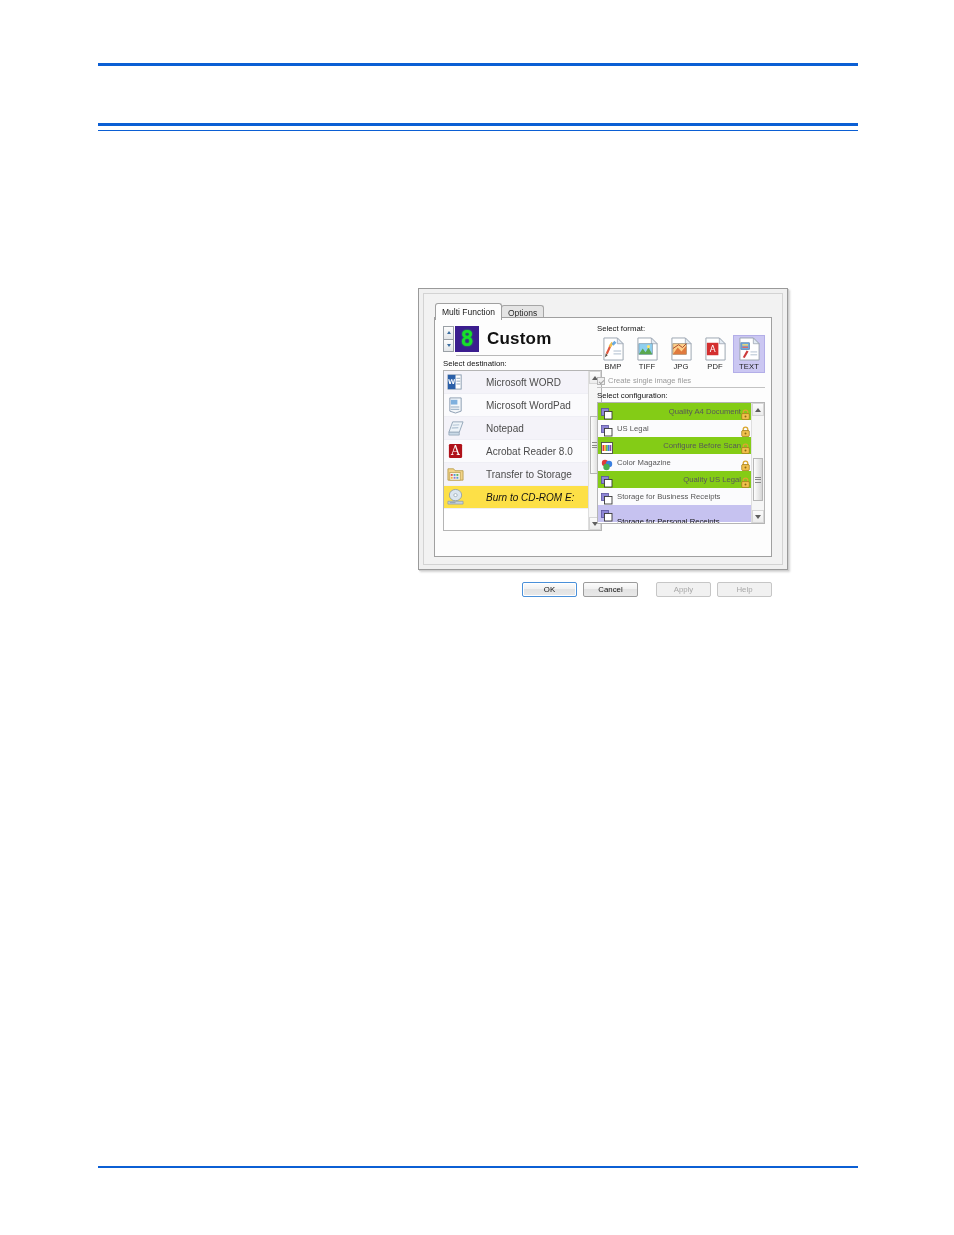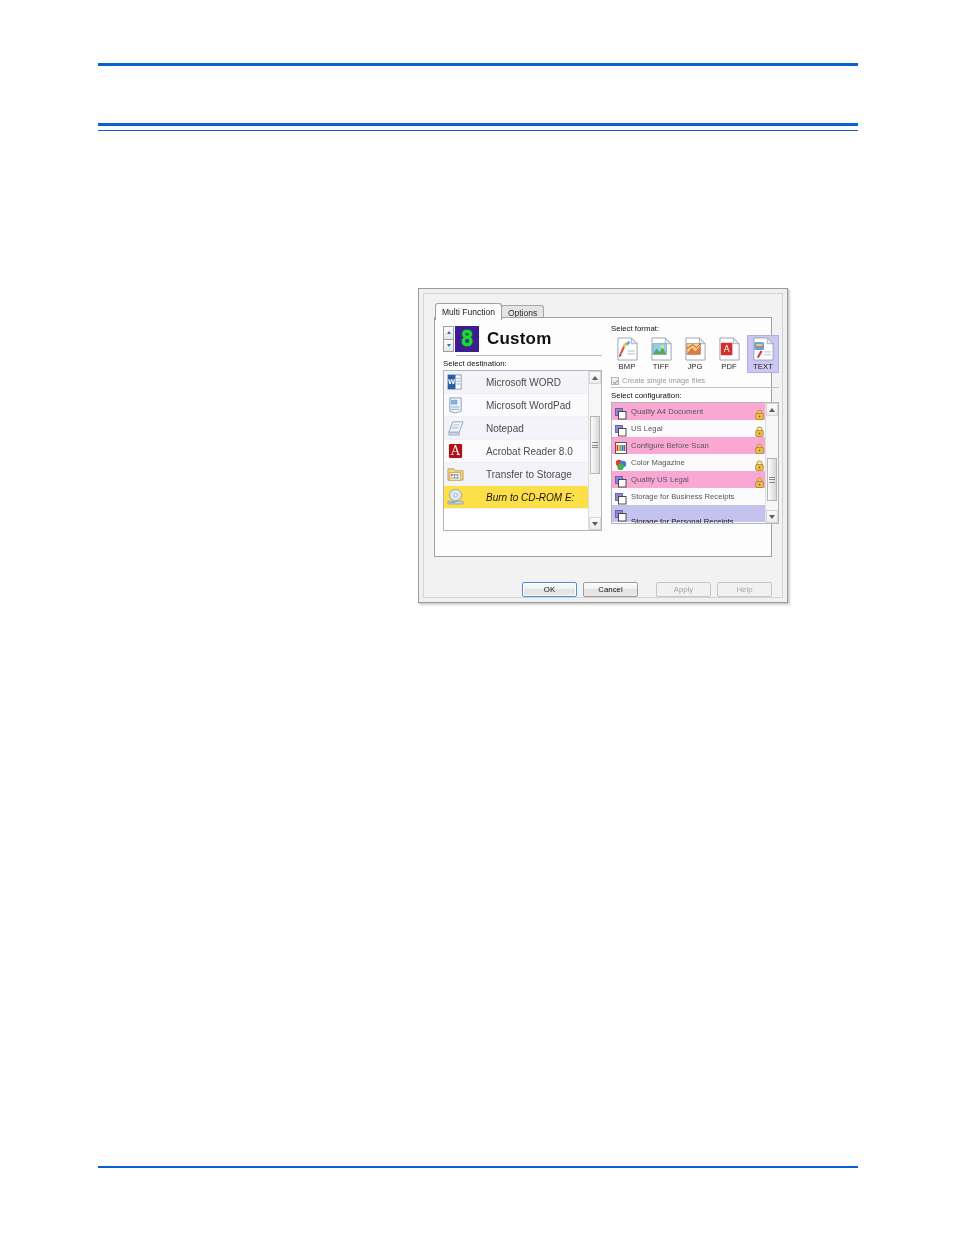--- a/index.html
+++ b/index.html
@@ -12,21 +12,21 @@
 
   
   .rule{position:absolute;left:98px;width:760px;background:#0b5fd4;}
   #rule-top      {top:63px;  height:3px;}
   #rule-mid-thick{top:123px; height:3px;}
   #rule-mid-thin {top:130px; height:1px;}
   #rule-bottom   {top:1166px;height:2px;}
 
   
   #dialog{
-    position:absolute;left:418px;top:288px;width:370px;height:315px;
+    position:absolute;left:418px;top:288px;width:370px;height:282px;
     background:#f0f0f0;
     border:1px solid #9a9a9a;
     box-shadow:1px 1px 0 #cfcfcf, 2px 2px 2px rgba(0,0,0,.18);
     box-sizing:border-box;
   }
   #dialog-inner{
     position:absolute;left:4px;top:4px;right:4px;bottom:4px;
     background:#f2f2f2;border:1px solid #d3d3d3;box-sizing:border-box;
   }
 
@@ -88,21 +88,21 @@
     box-sizing:border-box;border-bottom:1px solid #efeff5;
   }
   .dest-row.odd{background:#f4f3f9;}
   .dest-row.even{background:#fbfbfd;}
   .dest-row.selected{background:#fde047;font-style:italic;}
   .dest-label{font-size:10px;color:#4c4c4c;margin-left:22px;white-space:nowrap;}
   .dest-row.selected .dest-label{color:#131313;}
   .dicon{width:17px;height:18px;flex:none;position:relative;}
 
   
-  #right-col{position:absolute;left:176px;top:6px;width:168px;}
+  #right-col{position:absolute;left:162px;top:6px;width:168px;}
   #format-row{display:flex;gap:2px;}
   .fmt{
     width:32px;padding:1px 0 1px 0;text-align:center;box-sizing:border-box;
     border:1px solid transparent;
   }
   .fmt.selected{background:#cbc7f2;border-color:#b3aee8;}
   .fmt-ico{width:23px;height:24px;margin:0 auto;position:relative;}
   .fmt-name{font-size:7.6px;color:#1d1d1d;margin-top:1px;letter-spacing:.1px;}
 
   #chk-row{display:flex;align-items:center;margin-top:3px;}
@@ -116,21 +116,21 @@
     transform:rotate(-45deg);
   }
   #chk-label{font-size:7.6px;color:#9a9a9a;margin-left:3px;}
   #chk-underline{height:1px;background:#c3c3c3;margin-top:2px;width:100%;}
 
   #conf-list{width:168px;height:122px;margin-top:1px;}
   .conf-row{
     display:flex;align-items:center;height:17px;padding-left:3px;
     box-sizing:border-box;
   }
-  .conf-row.odd{background:#f9a8d4;}
+  .conf-row.odd{background:#84cc16;text-align:right;}
   .conf-row.even{background:#fbfbfd;}
   .conf-row.selected{background:#c6c2f0;}
   .conf-label{font-size:7.7px;color:#585858;margin-left:4px;white-space:nowrap;flex:1;}
   .conf-row.selected .conf-label{color:#131313;margin-top:16px;}
   .cicon{width:12px;height:12px;flex:none;position:relative;}
   .lock{width:9px;height:11px;margin-right:14px;position:relative;flex:none;}
 
   
   .vsb{
     position:absolute;right:0;top:0;bottom:0;width:13px;

